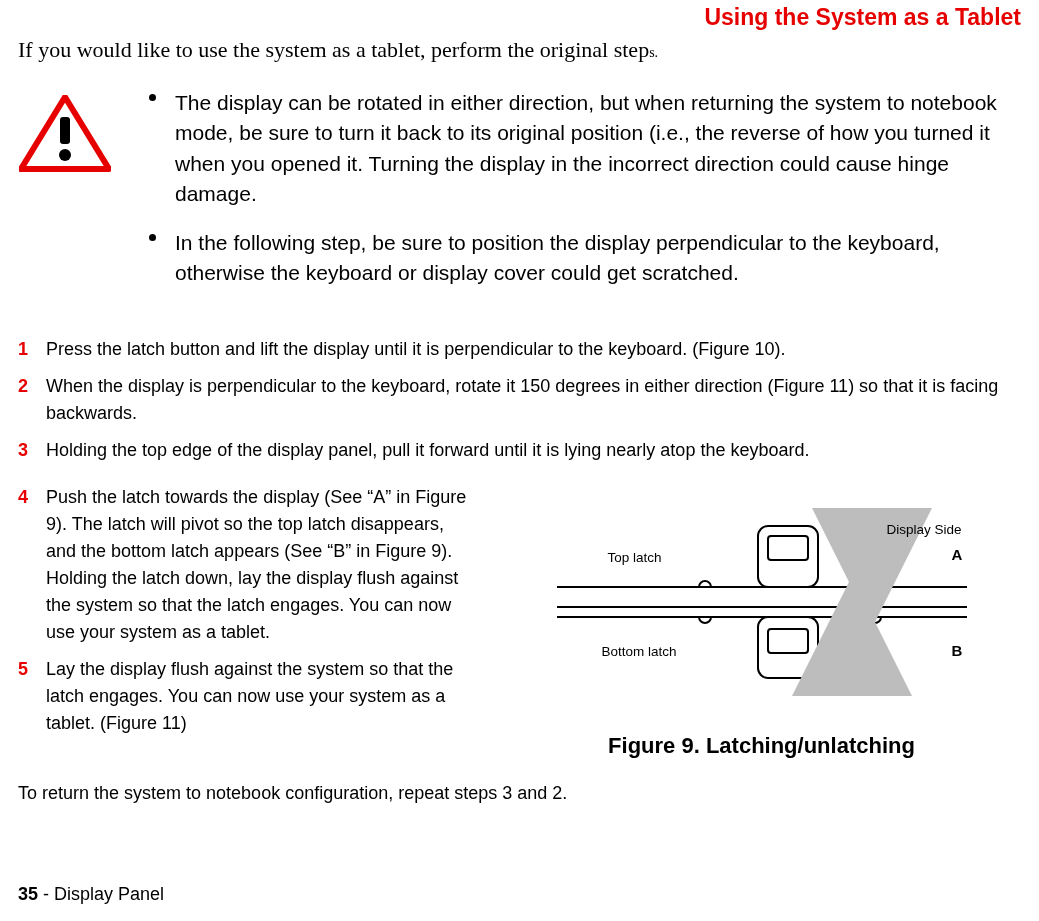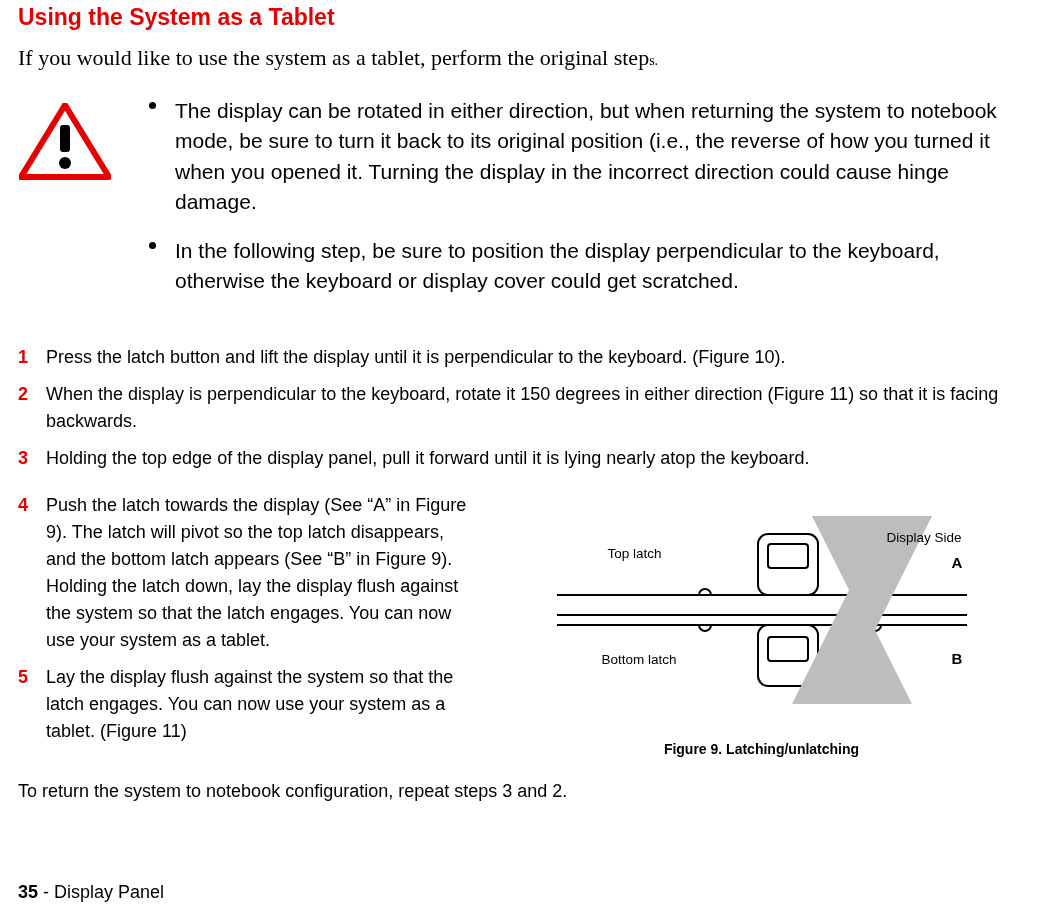--- a/index.html
+++ b/index.html
@@ -10,21 +10,22 @@
     width: 1039px;
     box-sizing: border-box;
     padding: 0 18px 10px 18px;
   }
 
   h1.red {
     color: #e60000;
     font-family: Arial, Helvetica, sans-serif;
     font-size: 23px;
     font-weight: bold;
-    margin: 4px 0 14px 0;
+    margin: 4px 0 6px 0;
+    text-align: right;
   }
 
   p.intro {
     font-family: Georgia, 'Times New Roman', serif;
     font-size: 22px;
     margin: 2px 0 24px 0;
   }
 
   table.caution {
     border-collapse: collapse;
@@ -92,21 +93,21 @@
   }
   .split-right {
     flex: 1 1 auto;
     position: relative;
     padding-top: 10px;
   }
 
   .figure-caption {
     text-align: center;
     font-weight: bold;
-    font-size: 14px;
+    font-size: 22px;
     margin-top: 14px;
   }
 
   .return-text {
     font-size: 18px;
     margin-bottom: 80px;
   }
 
   .footer {
     text-align: left;
@@ -221,21 +222,21 @@
           </marker>
           <marker id="arrB" markerWidth="10" markerHeight="10" refX="6" refY="5" orient="auto">
             <path d="M0,0 L10,5 L0,10 z" fill="#bdbdbd"></path>
           </marker>
         </defs>
         <path d="M315 42 Q350 42 350 86" fill="none" stroke="#bdbdbd" stroke-width="12" marker-end="url(#arrA)"></path>
 
         <path d="M300 155 Q330 155 330 130" fill="none" stroke="#bdbdbd" stroke-width="12" marker-end="url(#arrB)"></path>
       </svg>
 
-      <div class="d-label" style="left:86px; top:44px;">Top latch</div>
+      <div class="d-label" style="left:86px; top:56px;">Top latch</div>
       <div class="d-label" style="left:365px; top:28px;">Display Side</div>
       <div class="d-label" style="left:430px; top:52px; font-weight:bold; font-size:15px;">A</div>
       <div class="d-label" style="left:80px; top:150px;">Bottom latch</div>
       <div class="d-label" style="left:430px; top:148px; font-weight:bold; font-size:15px;">B</div>
     </div>
     <div class="figure-caption">Figure 9.  Latching/unlatching</div>
   </div>
 </div>
 
 <div class="return-text">To return the system to notebook configuration, repeat steps 3 and 2.</div>

